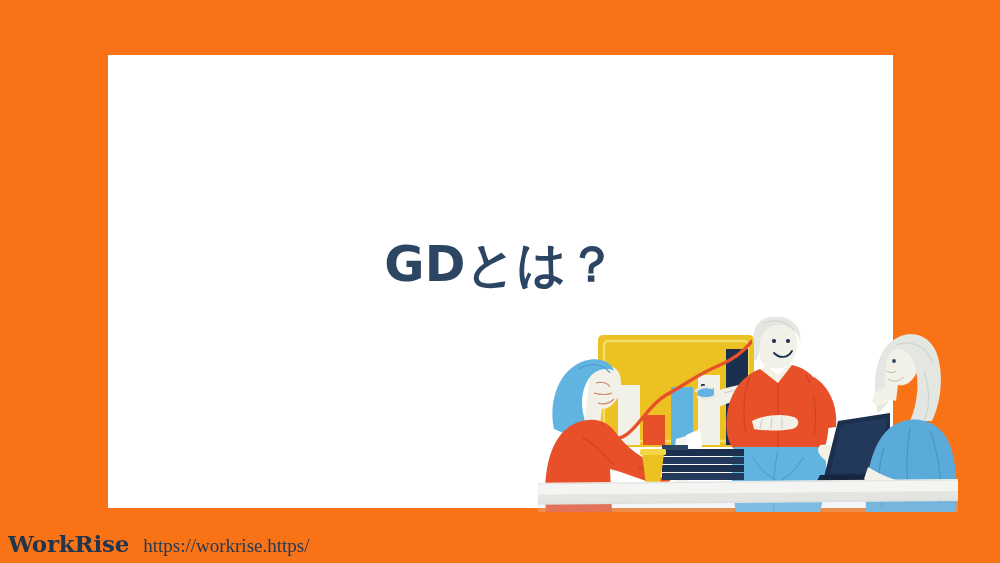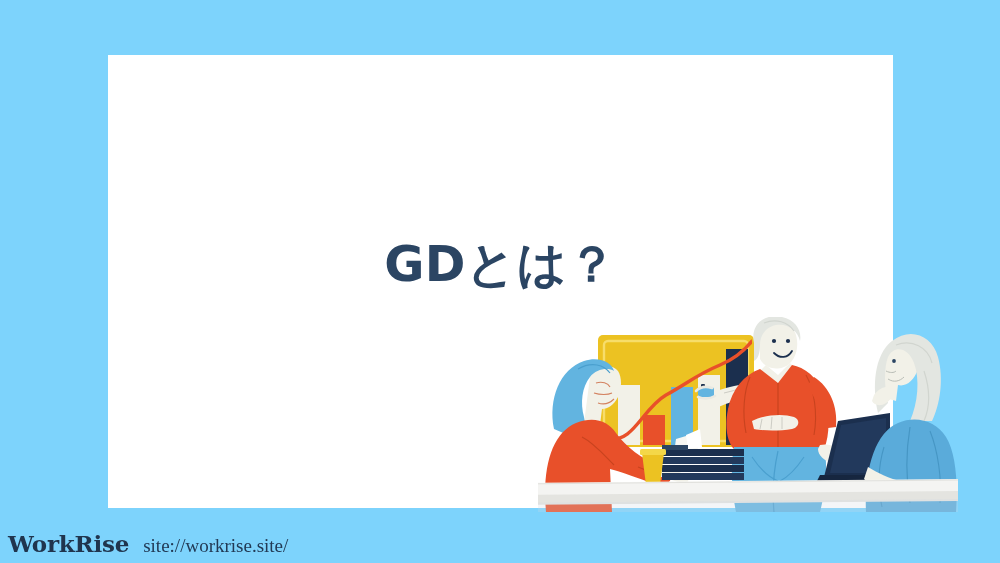--- a/index.html
+++ b/index.html
@@ -10,21 +10,21 @@
     width: 1000px;
     height: 563px;
     overflow: hidden;
     font-family: "Liberation Sans", sans-serif;
     background: #c9ddfb;
   }
   #slide {
     position: relative;
     width: 1000px;
     height: 563px;
-    background: #7dd3fc;
+    background: #f97316;
     overflow: hidden;
   }
   
   #card {
     position: absolute;
     left: 108px;
     top: 55px;
     width: 785px;
     height: 453px;
     background: #ffffff;
@@ -244,16 +244,16 @@
           <path d="M-20 186 L 420 182 L 420 195 L -20 195 Z" fill="#cfd7e4" opacity="0.25"></path>
           <path d="M-20 167 L 420 163" fill="none" stroke="#e0e0dc" stroke-width="1"></path>
         </g>
       </svg>
     </div>
 
   </div>
 
   <div id="footer">
     <span id="brand">WorkRise</span>
-    <span id="site-url">site://workrise.site/</span>
+    <span id="site-url">https://workrise.https/</span>
   </div>
 
 </div>
 
 </body></html>

